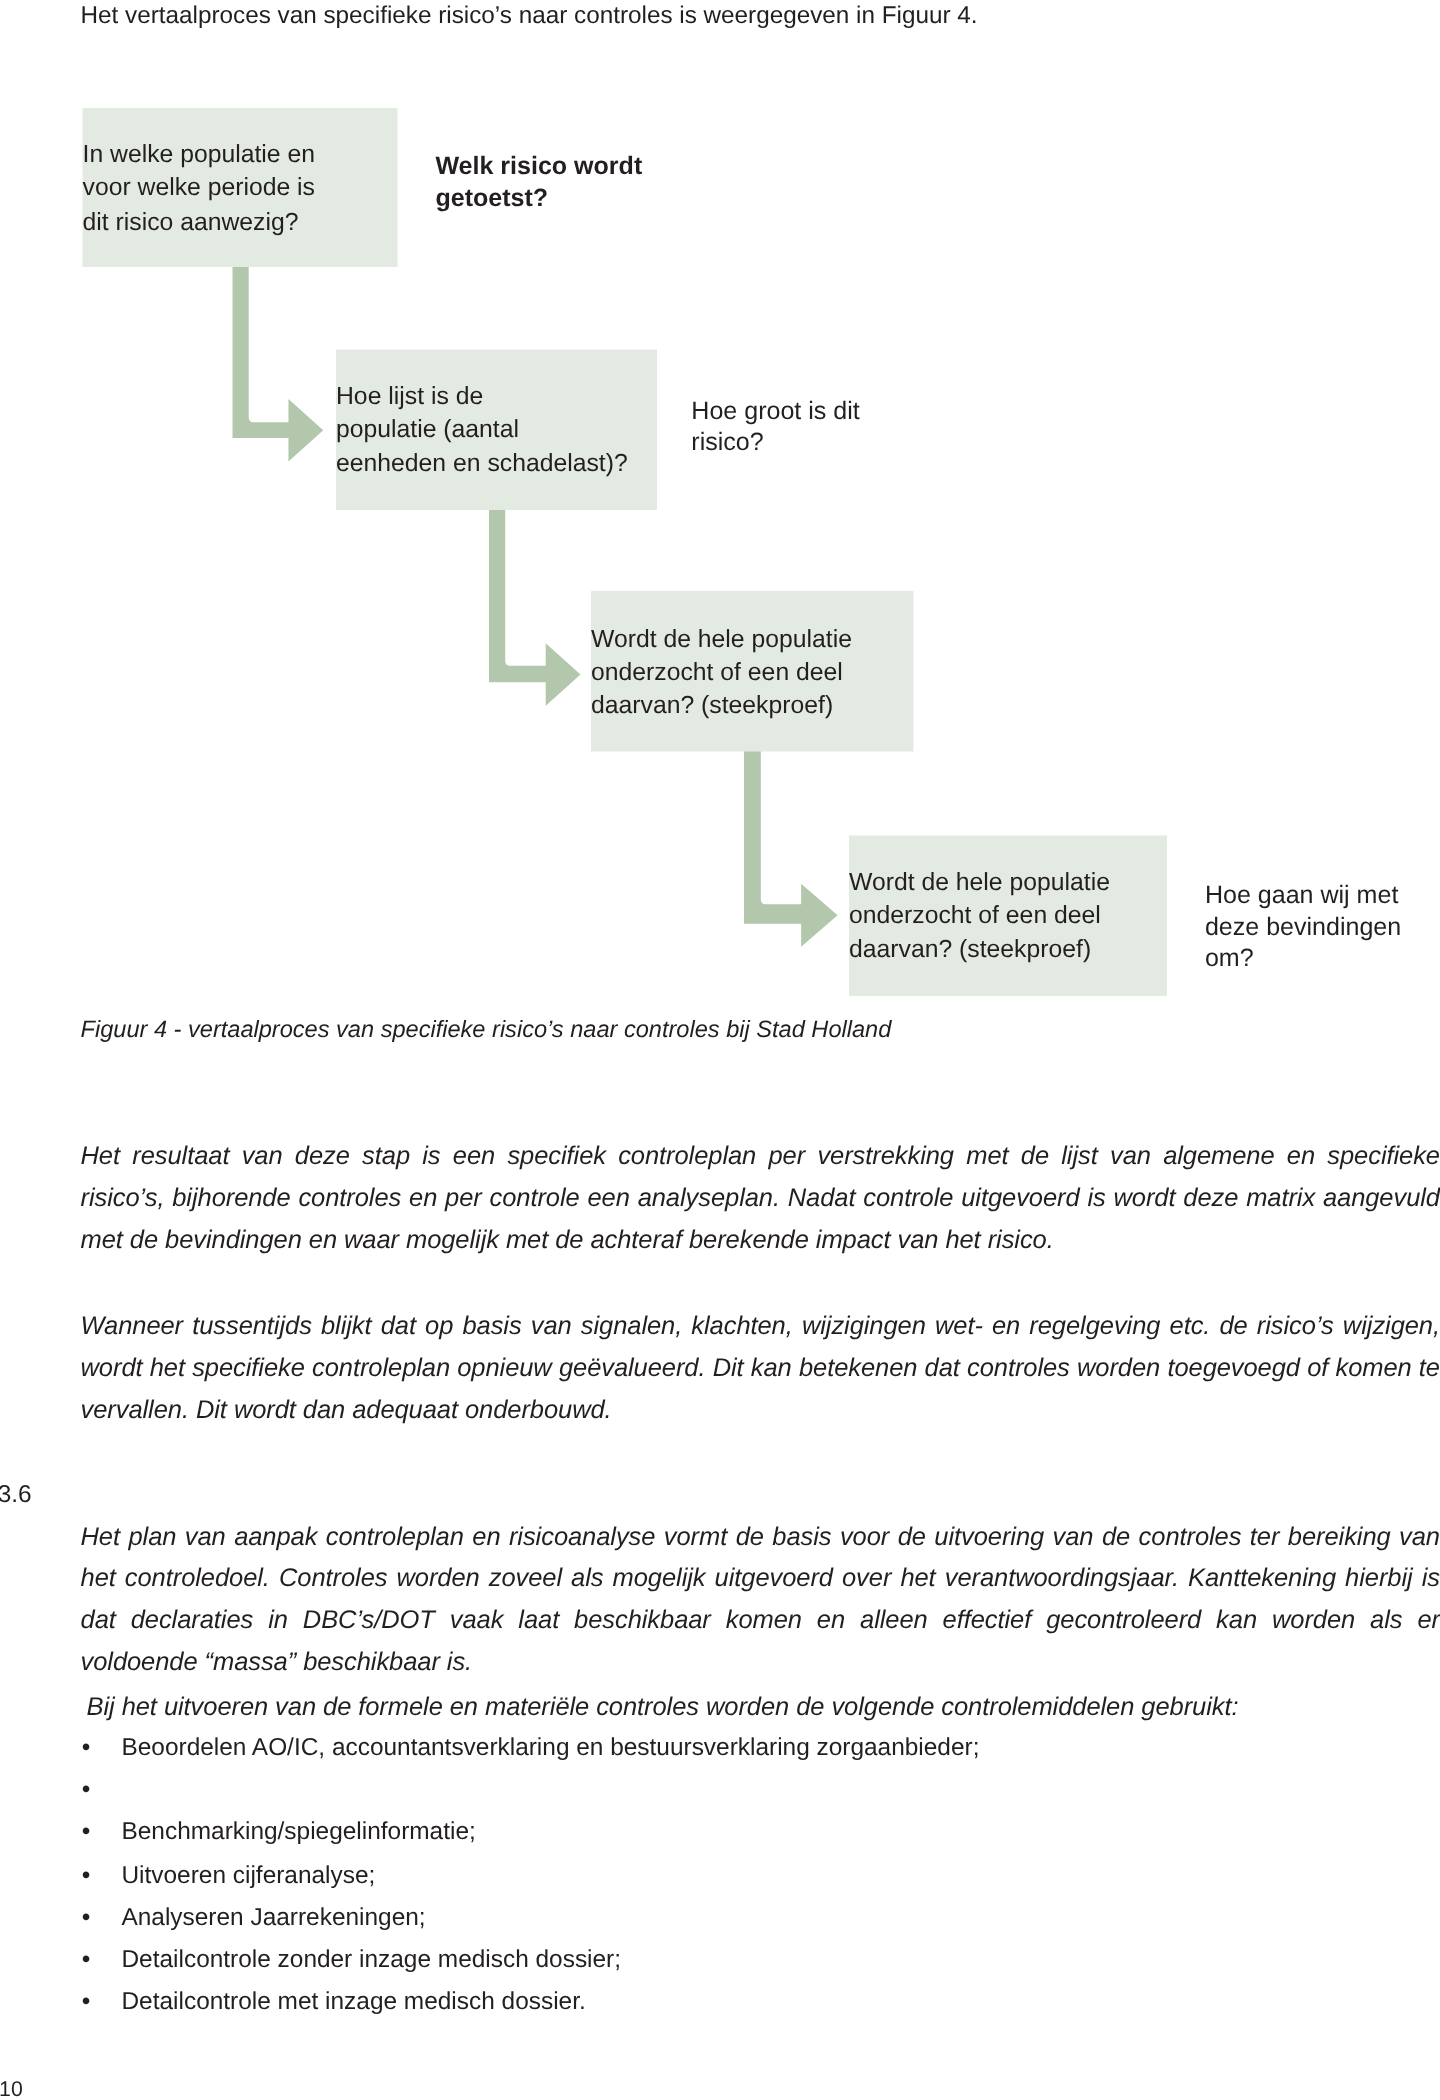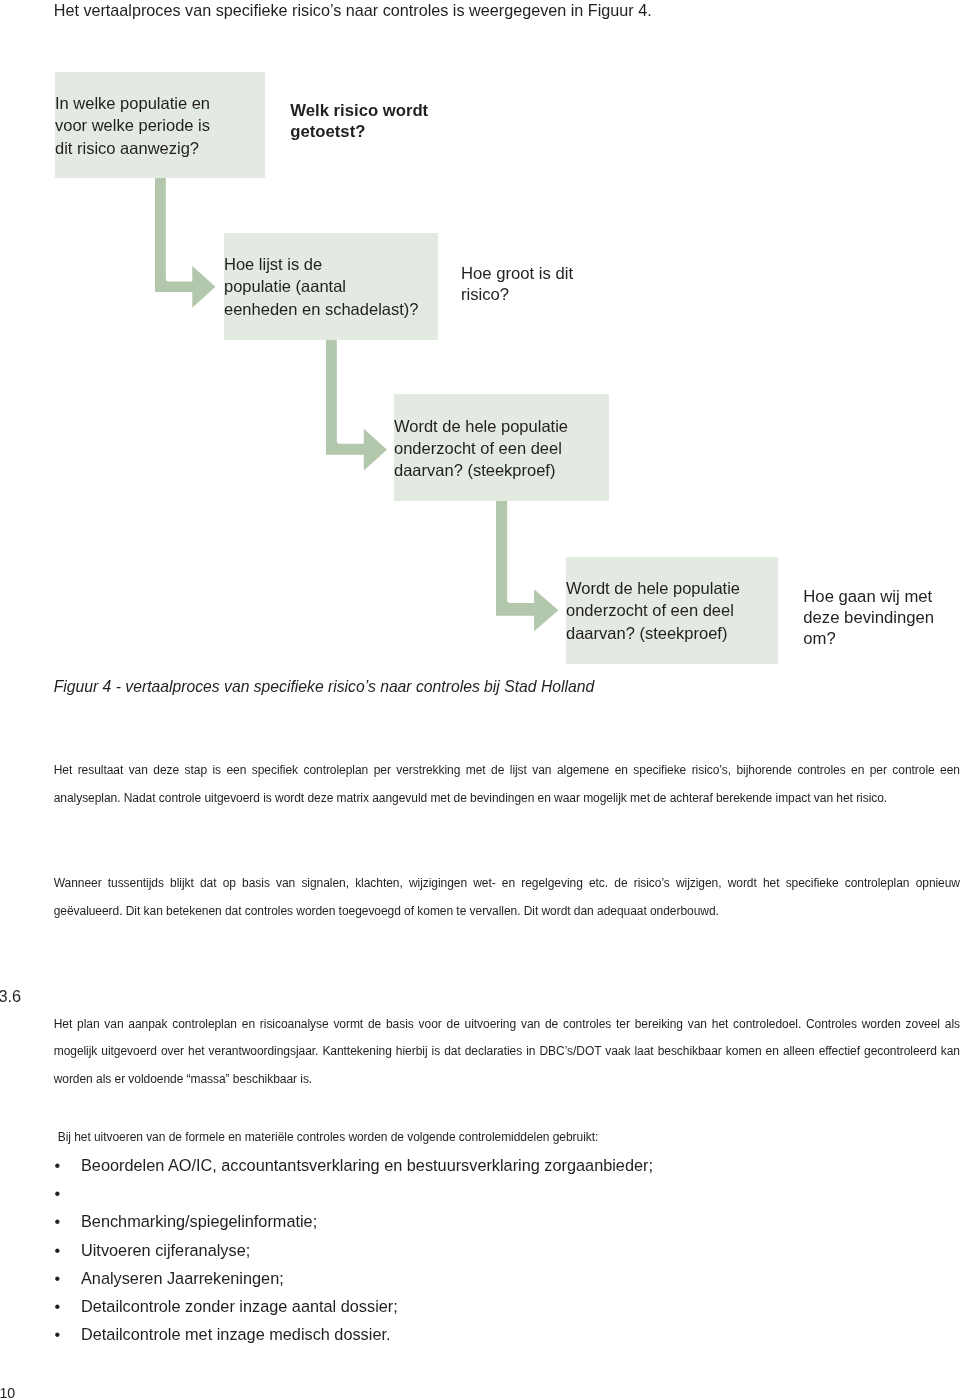--- a/index.html
+++ b/index.html
@@ -11,22 +11,22 @@
   .intro{position:absolute;left:53.7px;top:-0.5px;font-size:16.2px;line-height:20px;white-space:nowrap;}
 
   .figure{position:absolute;left:0;top:0;width:960px;height:705px;}
   .fbox{position:absolute;background:#e3eae1;box-sizing:border-box;}
   .fbox .txt{position:absolute;left:0;width:100%;text-align:left;
        font-size:16.5px;line-height:22.3px;}
   .flabel{position:absolute;font-size:16.7px;line-height:21.15px;white-space:nowrap;}
   .arrow{position:absolute;}
   .caption{position:absolute;left:53.7px;top:676.9px;font-size:15.73px;line-height:20px;font-style:italic;white-space:nowrap;}
 
-  .para{position:absolute;left:53.7px;width:906.3px;font-size:12px;letter-spacing:-0.05px;line-height:27.95px;
-        text-align:justify;}
+  .para{position:absolute;left:53.7px;width:906.3px;font-size:17px;letter-spacing:-0.05px;line-height:27.95px;
+        text-align:justify;font-style:italic;}
 
   .sec-num{position:absolute;left:-1.5px;font-size:16.3px;font-weight:normal;line-height:20px;}
   .sec-title{position:absolute;left:53.7px;font-size:16.3px;font-weight:bold;letter-spacing:-0.4px;line-height:20px;white-space:nowrap;}
 
   .bullet-row{position:absolute;left:53.7px;width:906.3px;font-size:16.3px;line-height:28.17px;height:28.17px;}
   .bullet-dot{position:absolute;left:0.9px;top:0;}
   .bullet-txt{position:absolute;left:27.3px;top:0;white-space:nowrap;text-align:center;}
 
   .pagenum{position:absolute;left:-0.6px;font-size:14.2px;line-height:18px;}
 </style>
@@ -99,20 +99,20 @@
 <div class="bullet-row" style="top:1235.51px">
       <span class="bullet-dot">•</span>
       <span class="bullet-txt">Uitvoeren cijferanalyse;</span>
     </div>
 <div class="bullet-row" style="top:1263.68px">
       <span class="bullet-dot">•</span>
       <span class="bullet-txt">Analyseren Jaarrekeningen;</span>
     </div>
 <div class="bullet-row" style="top:1291.85px">
       <span class="bullet-dot">•</span>
-      <span class="bullet-txt">Detailcontrole zonder inzage aantal dossier;</span>
+      <span class="bullet-txt">Detailcontrole zonder inzage medisch dossier;</span>
     </div>
 <div class="bullet-row" style="top:1320.02px">
       <span class="bullet-dot">•</span>
       <span class="bullet-txt">Detailcontrole met inzage medisch dossier.</span>
     </div>
 <div class="pagenum" style="top:1384.2px">10</div>
 </div>
 
 </body></html>

